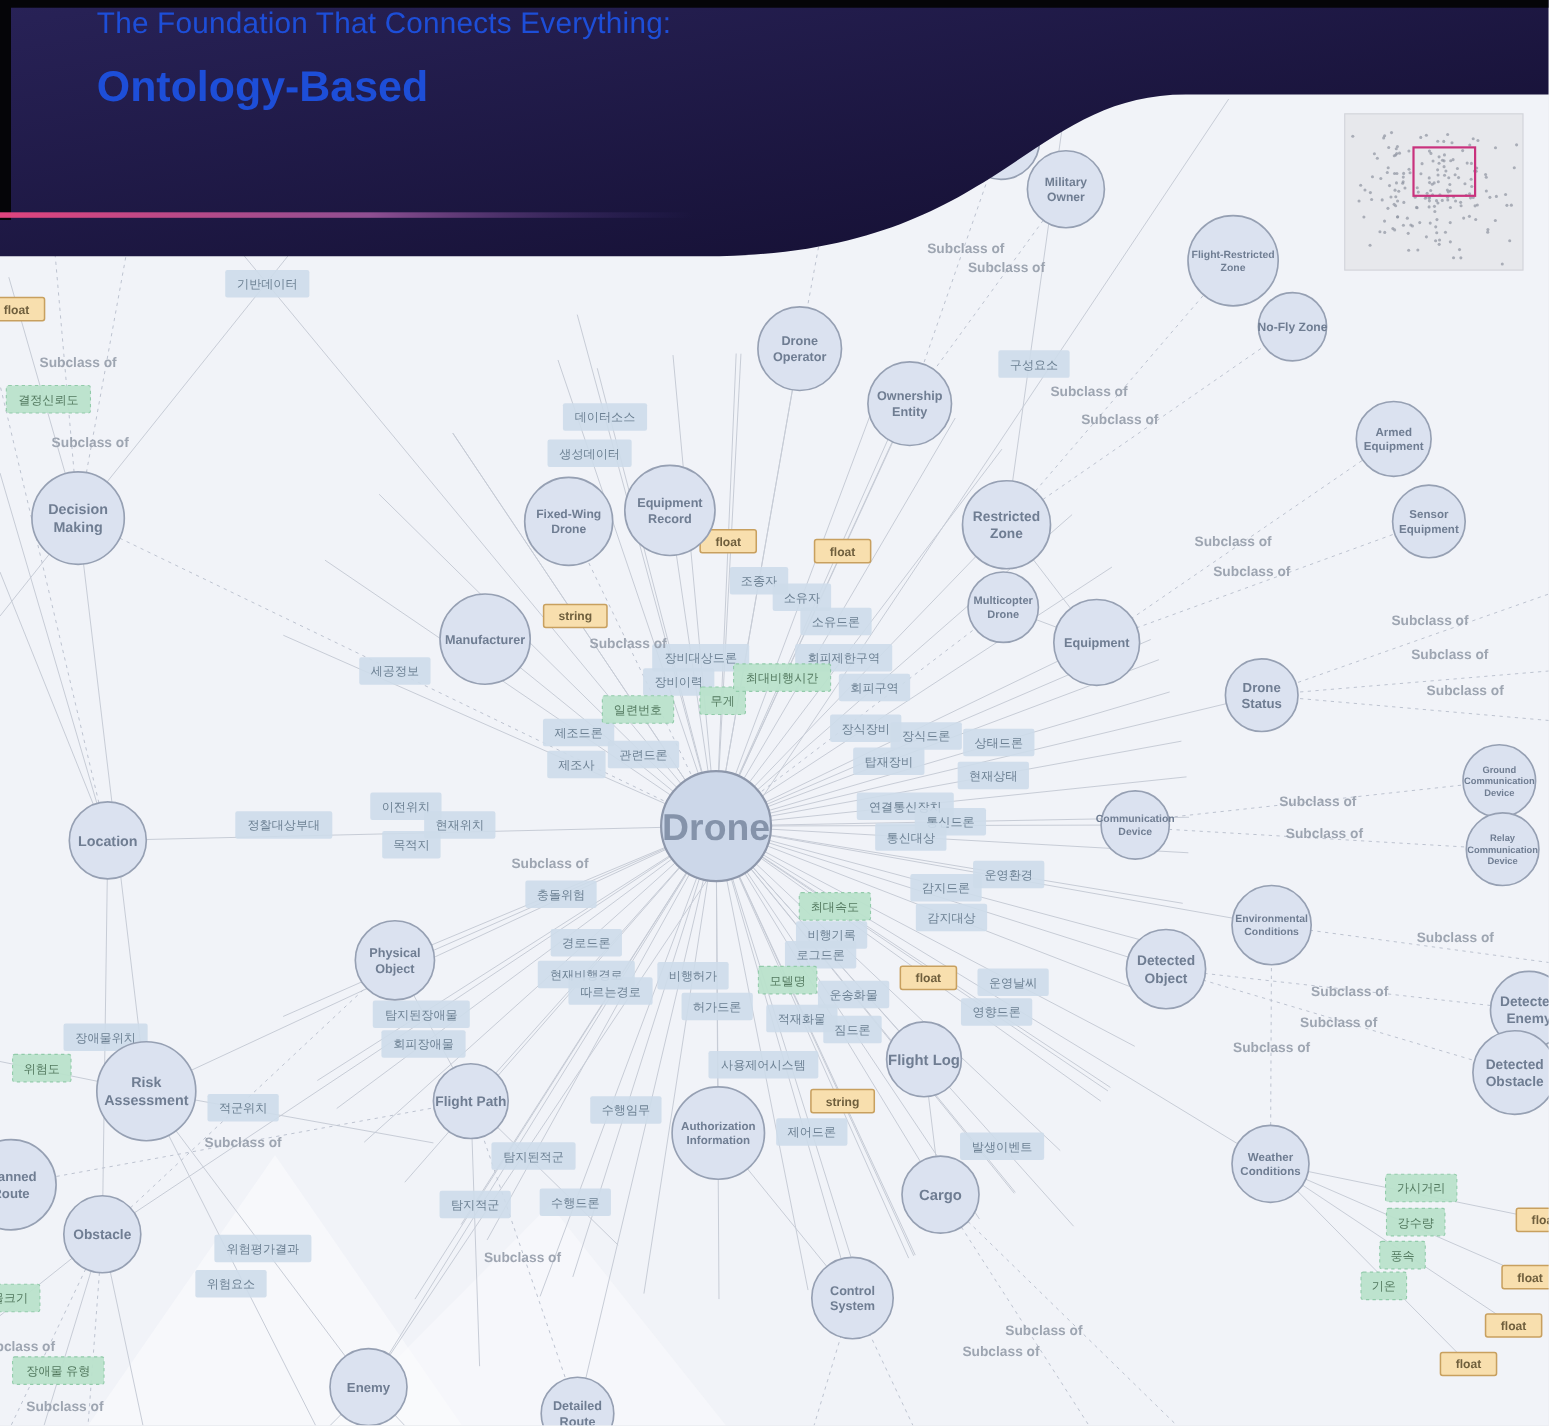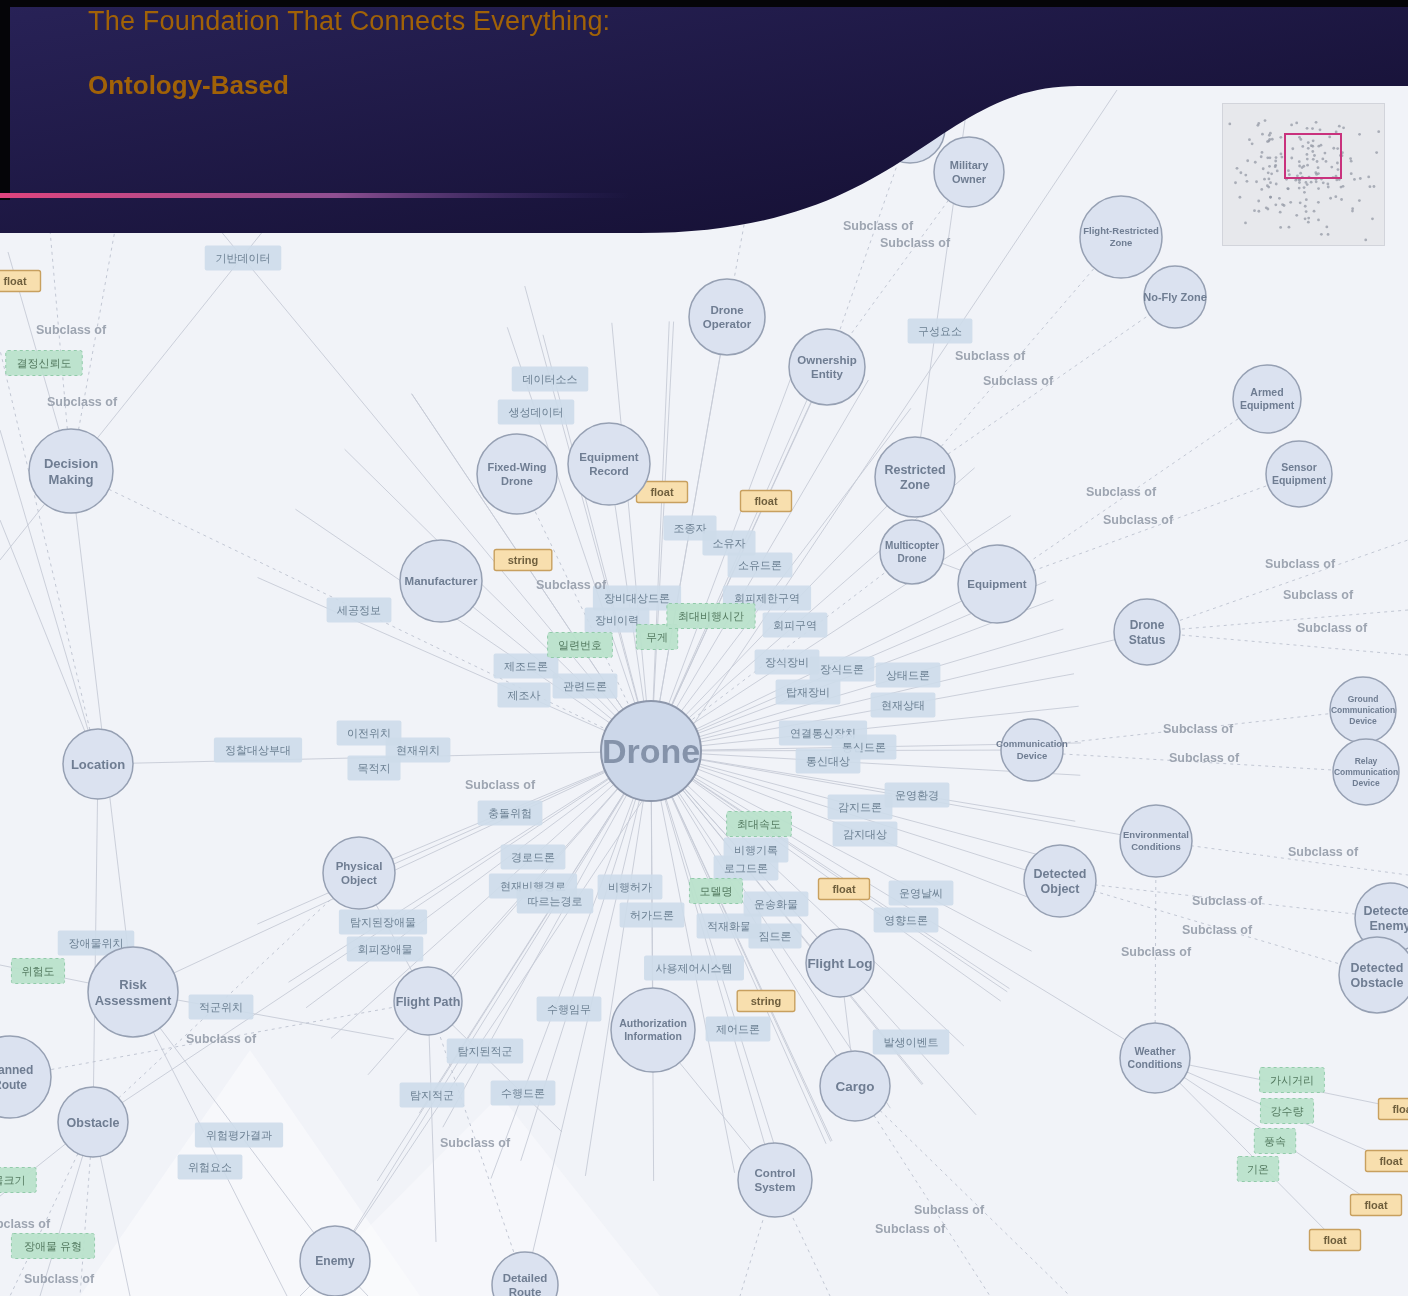--- a/index.html
+++ b/index.html
@@ -14,23 +14,23 @@
   .lbl.green rect{fill:var(--green-bg,#b9e2cb);fill-opacity:0.95;stroke:#92cbaa;stroke-width:1;stroke-dasharray:3 3;}
   .lbl.green text{fill:#53795f;}
   .lbl.orange rect{fill:var(--orange-bg,#f8dfae);stroke:#c8a05f;stroke-width:1.4;}
   .lbl.orange text{fill:#6f5f3d;font-weight:bold;}
   .sub{fill:#959daa;font-size:12.5px;text-anchor:middle;font-weight:bold;opacity:.9;}
   .node circle{fill:var(--node-fill,#dbe2f0);stroke:var(--node-stroke,#96a0b3);stroke-width:1.5;}
   .node text{fill:#6f7d92;font-weight:bold;text-anchor:middle;}
   .node.big circle{fill:#ccd7e9;stroke:#8d97ab;stroke-width:2;}
   .node.big text{fill:#8593aa;}
   .header{position:absolute;left:0;top:0;width:1408px;height:240px;pointer-events:none;}
-  .header .txt{position:absolute;color:#a16207;white-space:nowrap;}
+  .header .txt{position:absolute;color:#1d4ed8;white-space:nowrap;}
   .kicker{left:88px;top:6px;font-size:27px;font-weight:500;letter-spacing:.2px;}
-  .t1{left:88px;top:58px;font-size:26px;font-weight:bold;margin-top:12px;}
+  .t1{left:88px;top:58px;font-size:39px;font-weight:bold;}
   .t2{left:88px;top:112px;font-size:34px;font-weight:bold;}
   .minimap{position:absolute;left:1222px;top:103px;width:163px;height:143px;
     background:#e7e8ec;border:1px solid #d2d4db;box-sizing:border-box;}
 </style>
 </head>
 <body>
 
 <div class="stage">
 
   <svg id="graph-svg" width="1408" height="1296" viewBox="0 0 1408 1296">

